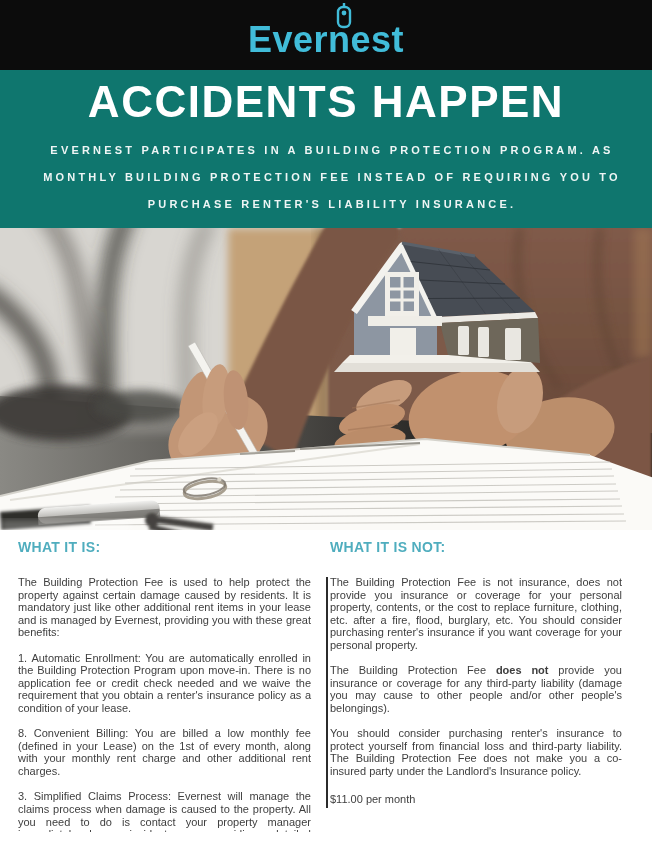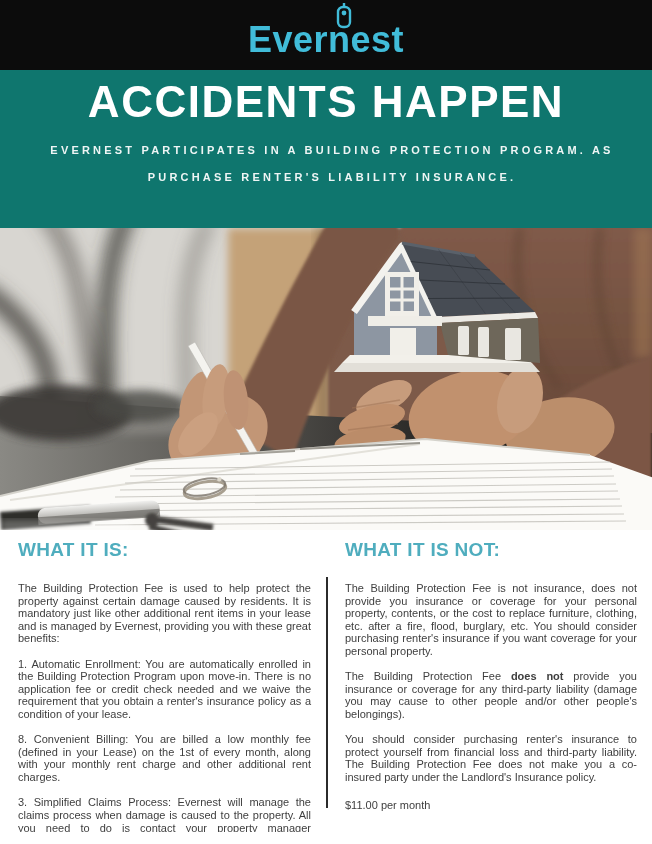--- a/index.html
+++ b/index.html
@@ -19,22 +19,22 @@
   .banner .subline { color:rgba(255,255,255,.93); font-size:11px; font-weight:bold; letter-spacing:3.2px; line-height:27px;padding-left:12px; }
 
   
   .hero { height:302px; display:block; }
   .hero svg { display:block; }
 
   
   .columns { position:relative; height:314px; background:#fff; }
   .col { position:absolute; top:9px; width:293px; }
   .col-left { left:18px; }
-  .col-right { left:345px; width:292px; }
-  .col h2 { color:#4fadbe; font-size:19px; font-weight:bold; letter-spacing:0.3px; margin-bottom:21px; }
+  .col-right { left:330px; width:292px; }
+  .col h2 { color:#4fadbe; font-size:14px; font-weight:bold; letter-spacing:0.3px; margin-bottom:21px; }
   .col p { font-size:11px; line-height:1.14; color:#3e3e3e; text-align:justify; margin-bottom:13px; }
   .col p.price { margin-top:16px; text-align:left; }
   .divider { position:absolute; left:326px; top:47px; width:2px; height:231px; background:#2b2b2b; }
   b.inlinebold { font-weight:bold; }
 </style>
 </head>
 <body>
 
 <div class="page">
 
@@ -46,20 +46,21 @@
         <rect x="6.8" y="0" width="2.4" height="5" fill="#41bcd9"></rect>
       </svg>
       <span>Evernest</span>
     </div>
   </header>
 
   <section class="banner">
     <h1>ACCIDENTS HAPPEN</h1>
     <div class="sub">
       <div class="subline">EVERNEST PARTICIPATES IN A BUILDING PROTECTION PROGRAM. AS</div>
+      <div class="subline">MONTHLY BUILDING PROTECTION FEE INSTEAD OF REQUIRING YOU TO</div>
       <div class="subline">PURCHASE RENTER'S LIABILITY INSURANCE.</div>
     </div>
   </section>
 
   <figure class="hero">
     <svg width="652" height="302" viewBox="0 0 652 302" preserveAspectRatio="none">
       <defs>
         <linearGradient id="tableGrad" x1="0" y1="0" x2="1" y2="0">
           <stop offset="0" stop-color="#8a8984"></stop>
             <stop offset="0.38" stop-color="#55534f"></stop>

